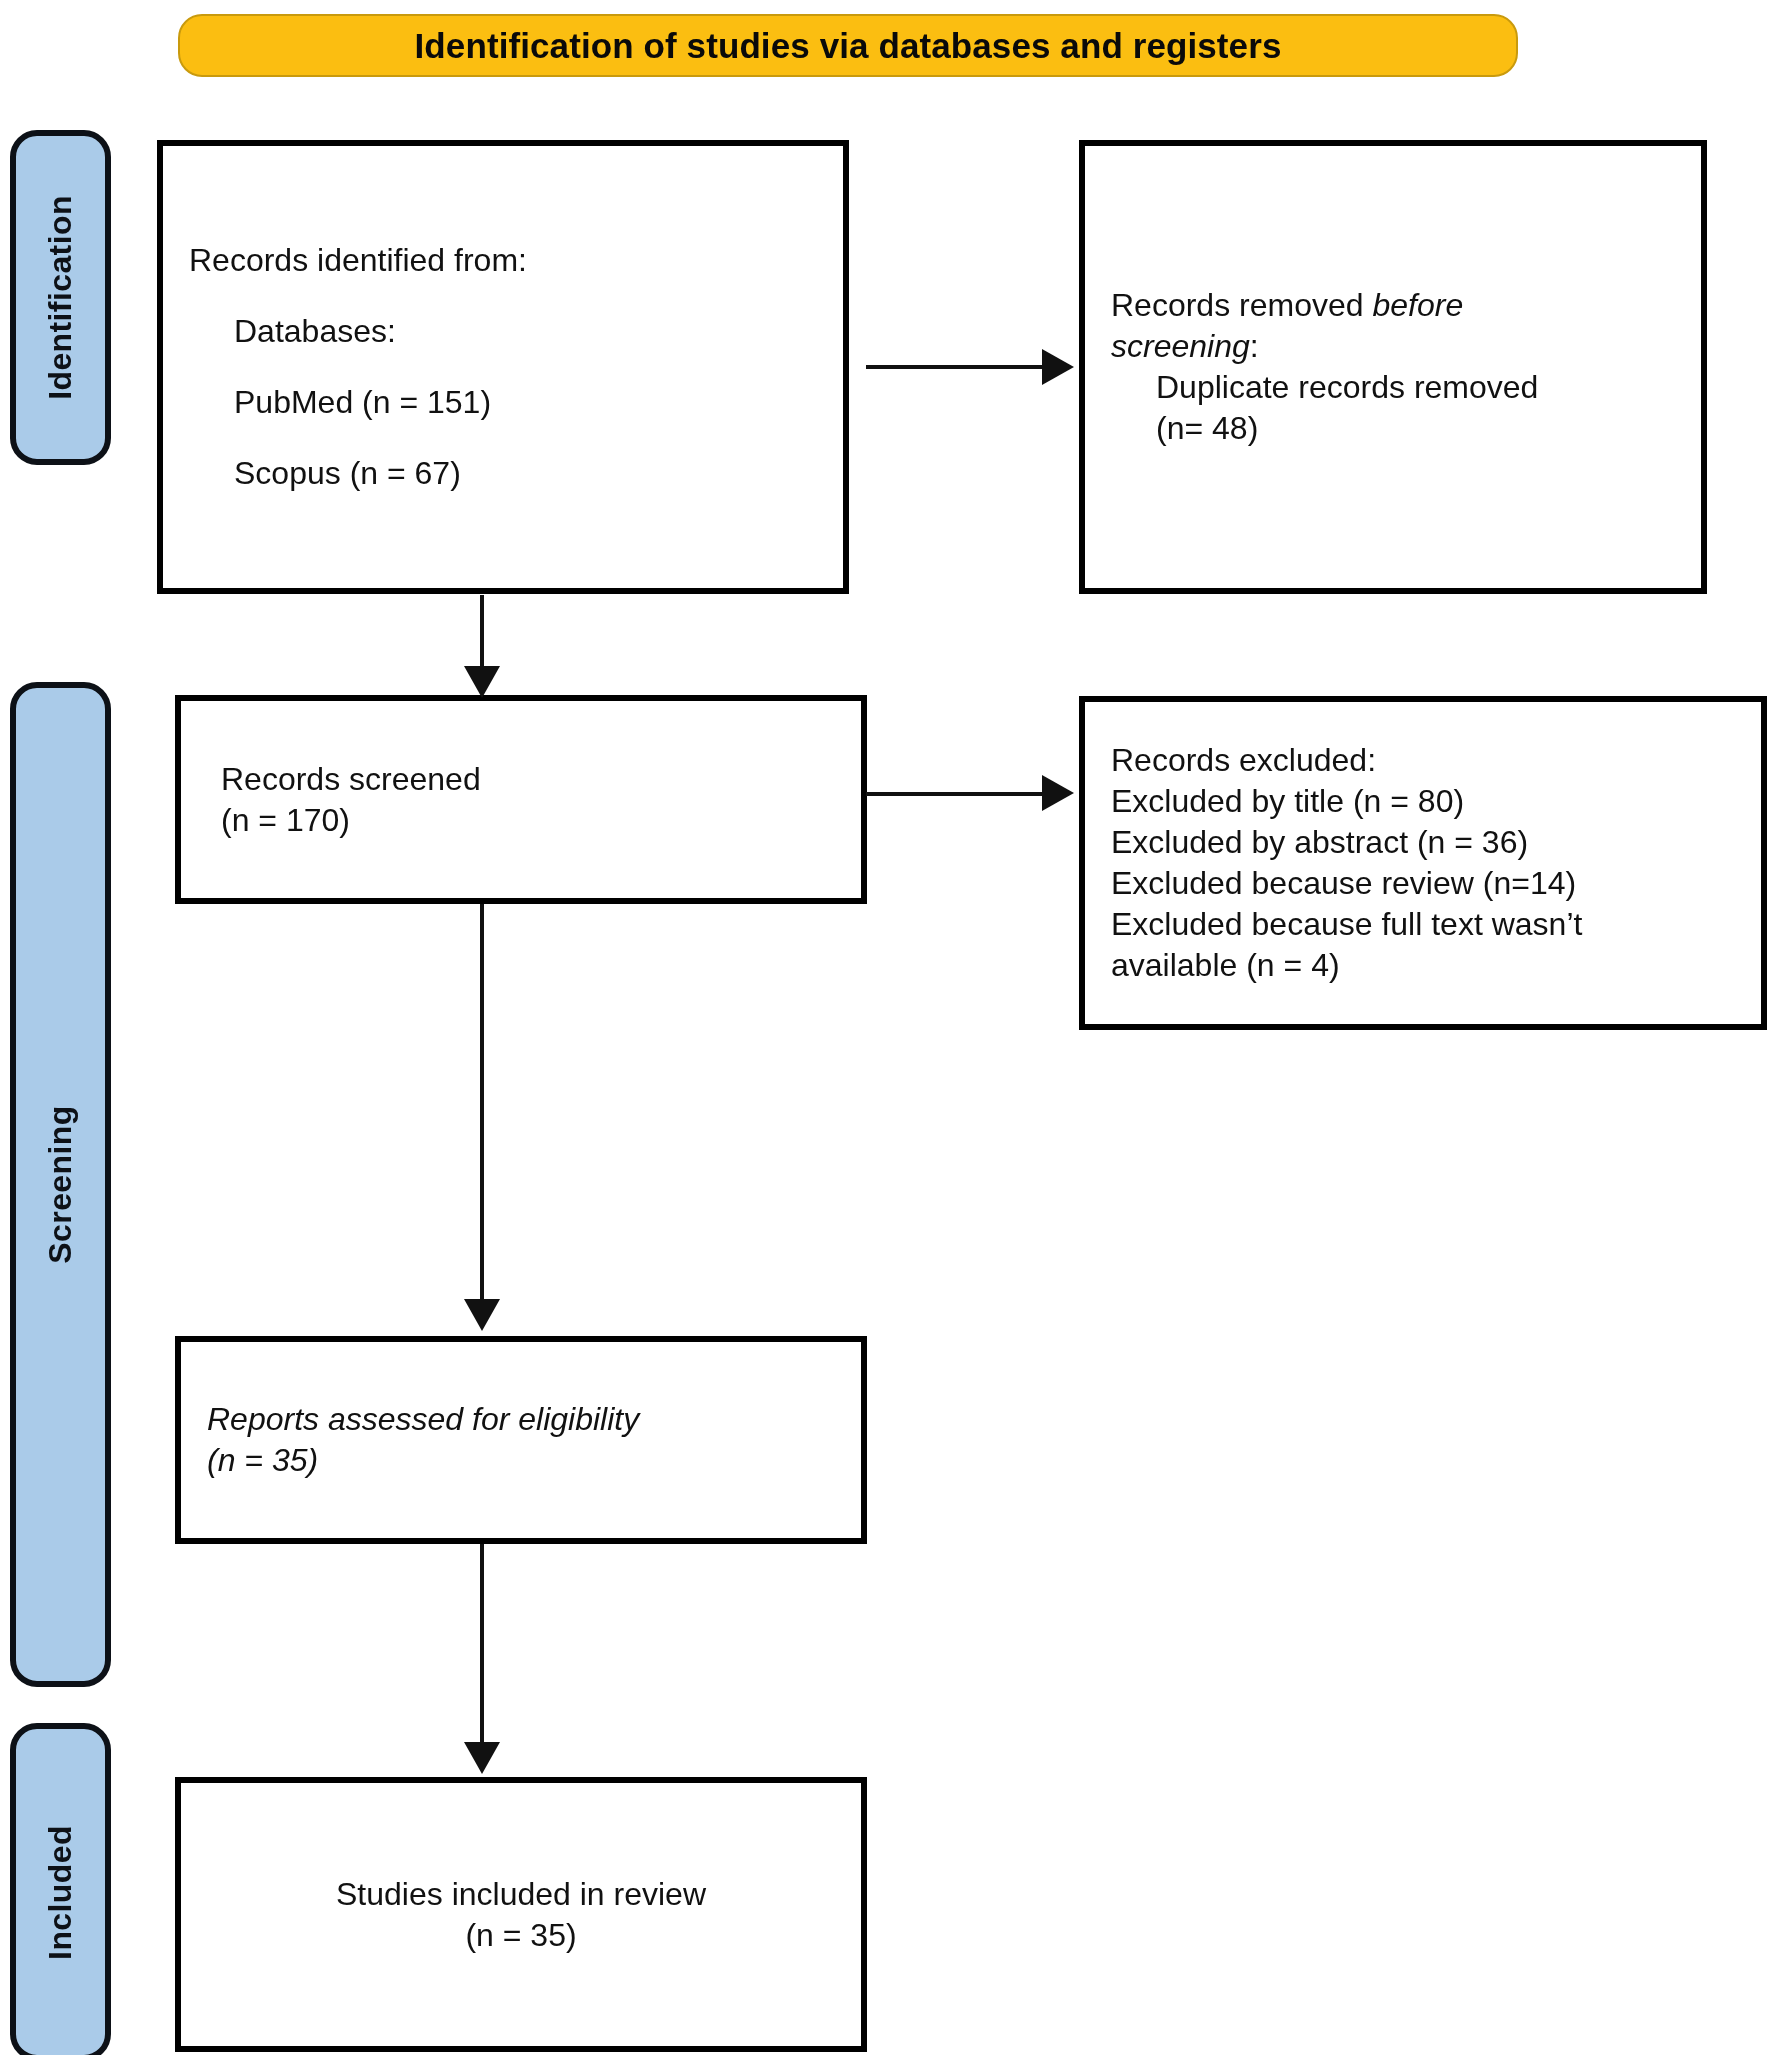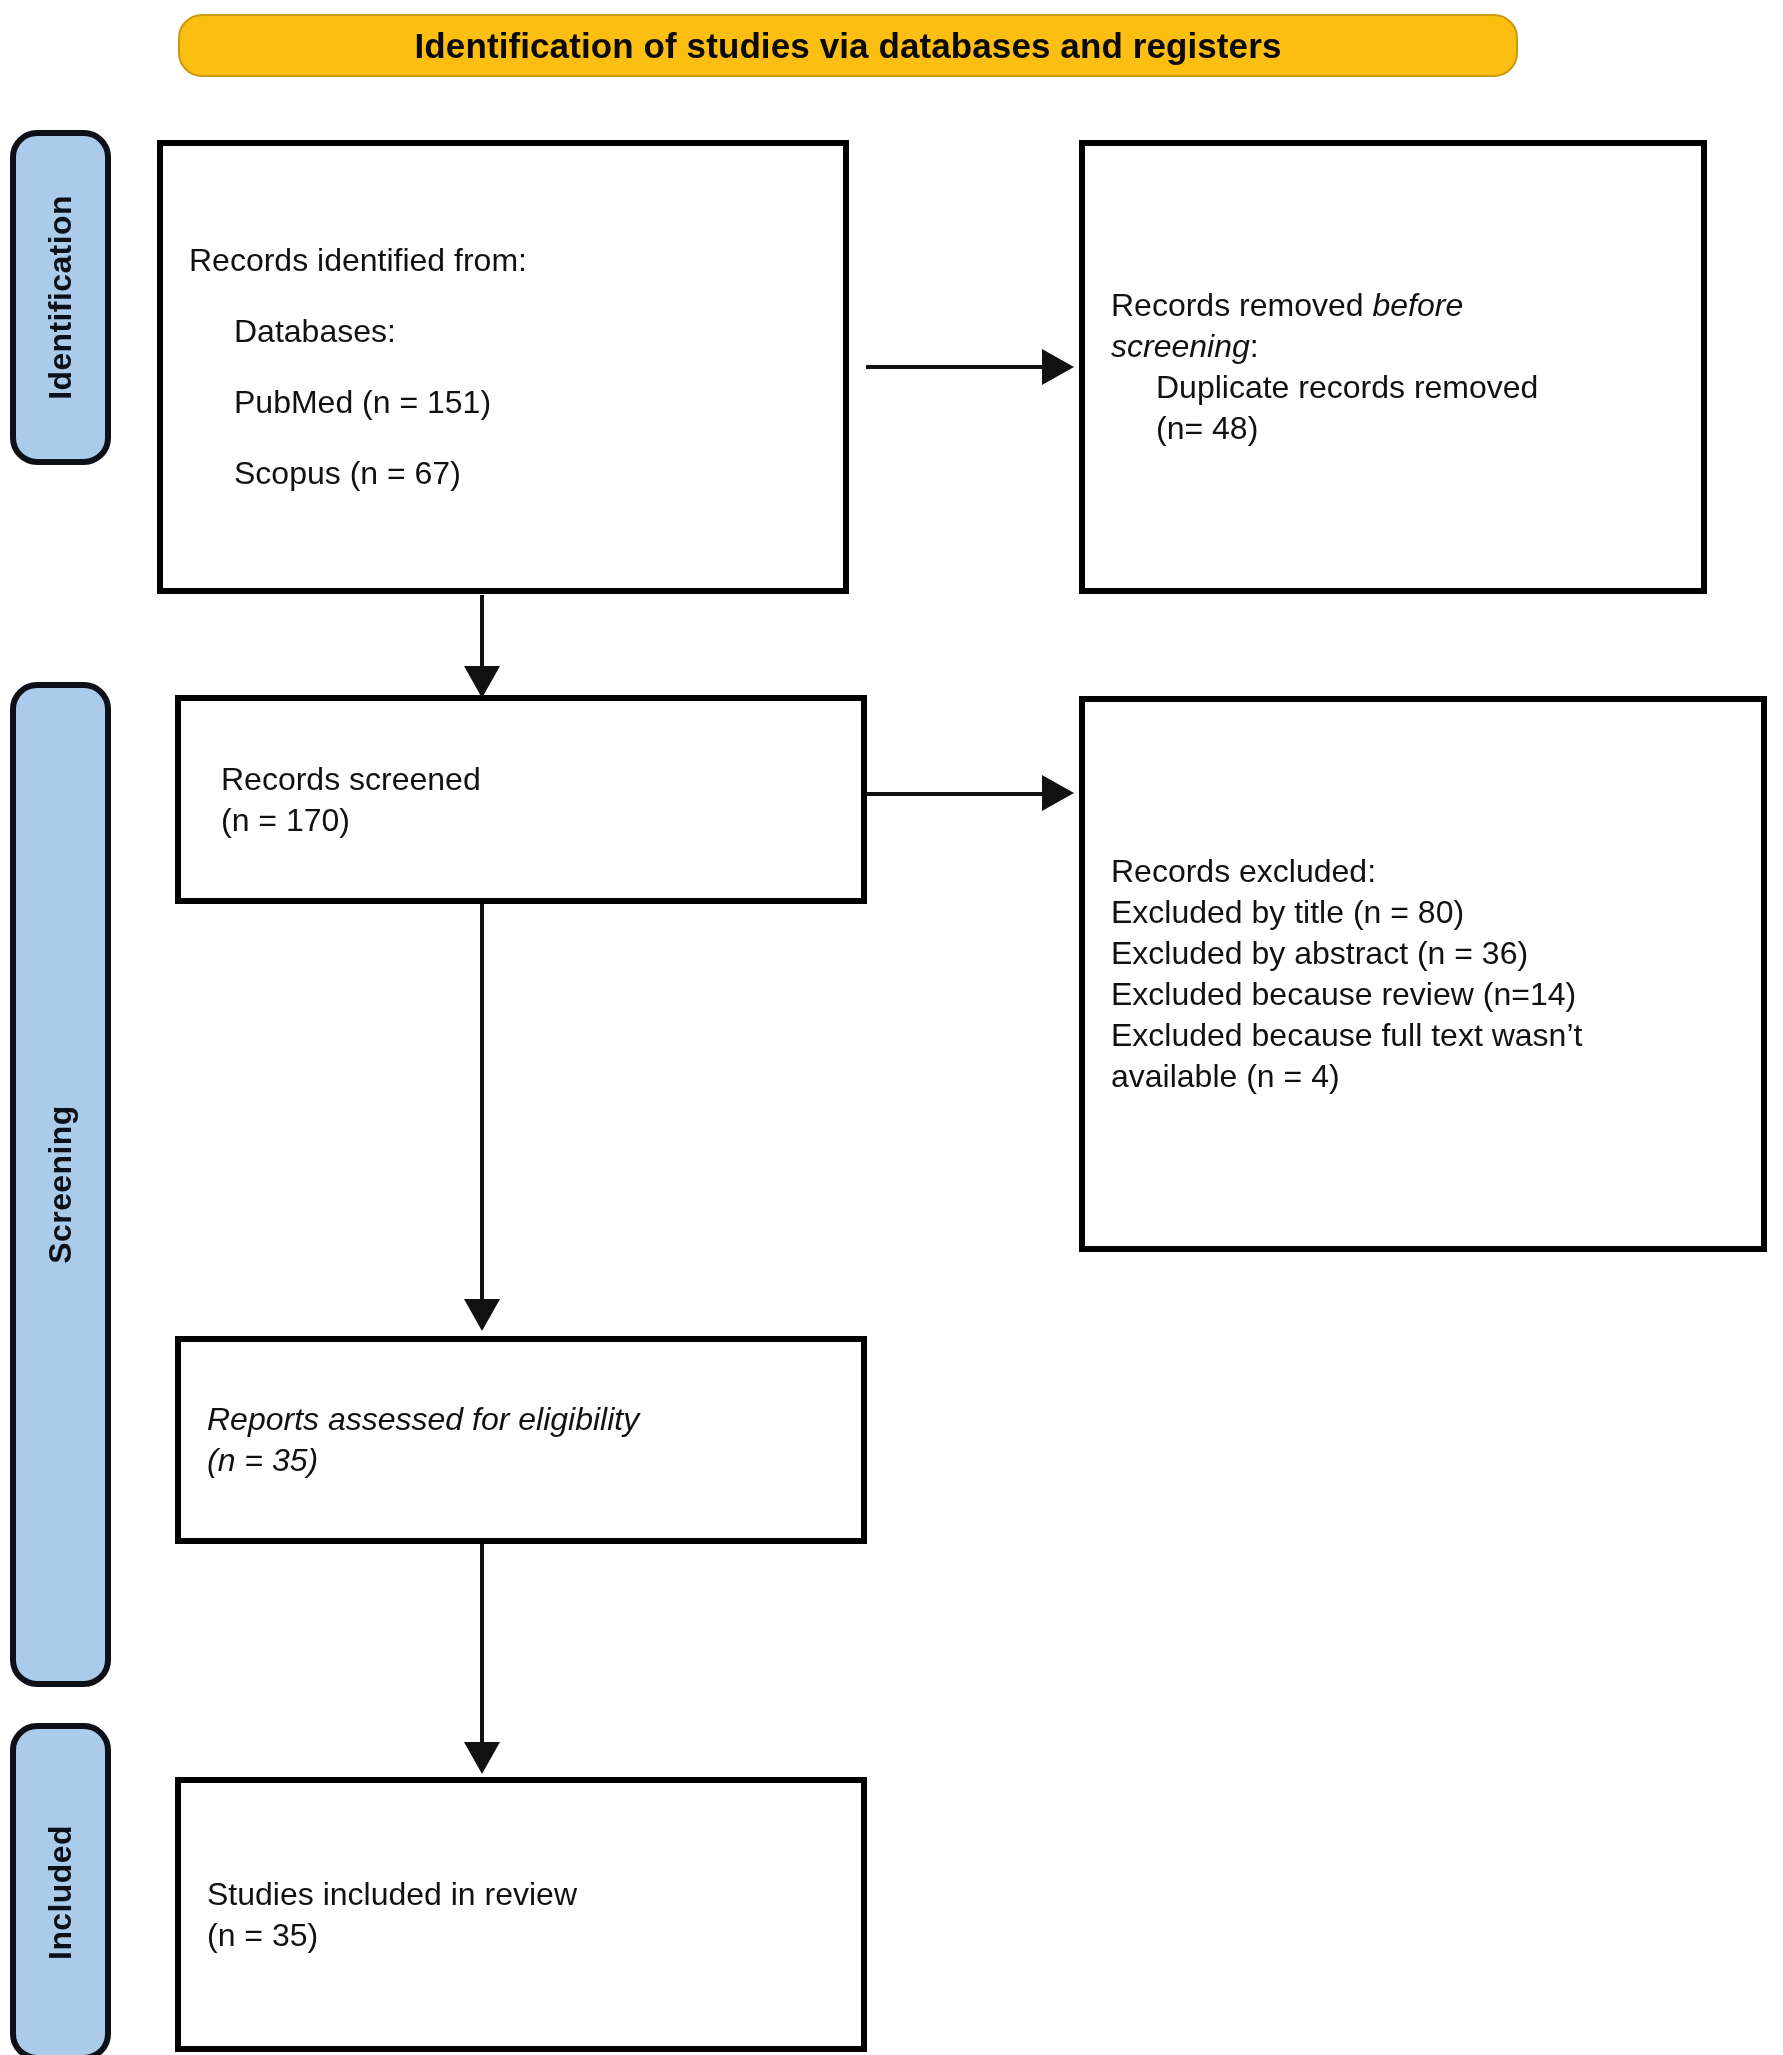--- a/index.html
+++ b/index.html
@@ -86,23 +86,23 @@
     line-height: 1.28;
     color: #111111;
     white-space: pre;
   }
   .pbox .line.indent { padding-left: 45px; }
   .pbox .line em { font-style: italic; }
 
   #box-identified  { left: 157px;  top: 140px;  width: 692px;  height: 454px; gap: 30px; }
   #box-removed     { left: 1079px; top: 140px;  width: 628px;  height: 454px; }
   #box-screened    { left: 175px;  top: 695px;  width: 692px;  height: 209px; padding-left: 40px; }
-  #box-excluded    { left: 1079px; top: 696px;  width: 688px;  height: 556px; }
+  #box-excluded    { left: 1079px; top: 696px;  width: 688px;  height: 334px; }
   #box-eligibility { left: 175px;  top: 1336px; width: 692px;  height: 208px; font-style: italic; }
-  #box-included    { left: 175px;  top: 1777px; width: 692px;  height: 275px; }
+  #box-included    { left: 175px;  top: 1777px; width: 692px;  height: 275px; align-items: center; }
 
   
   .conn-v-line {
     position: absolute;
     width: 3.6px;
     background: #111111;
   }
   .conn-h-line {
     position: absolute;
     height: 3.6px;

